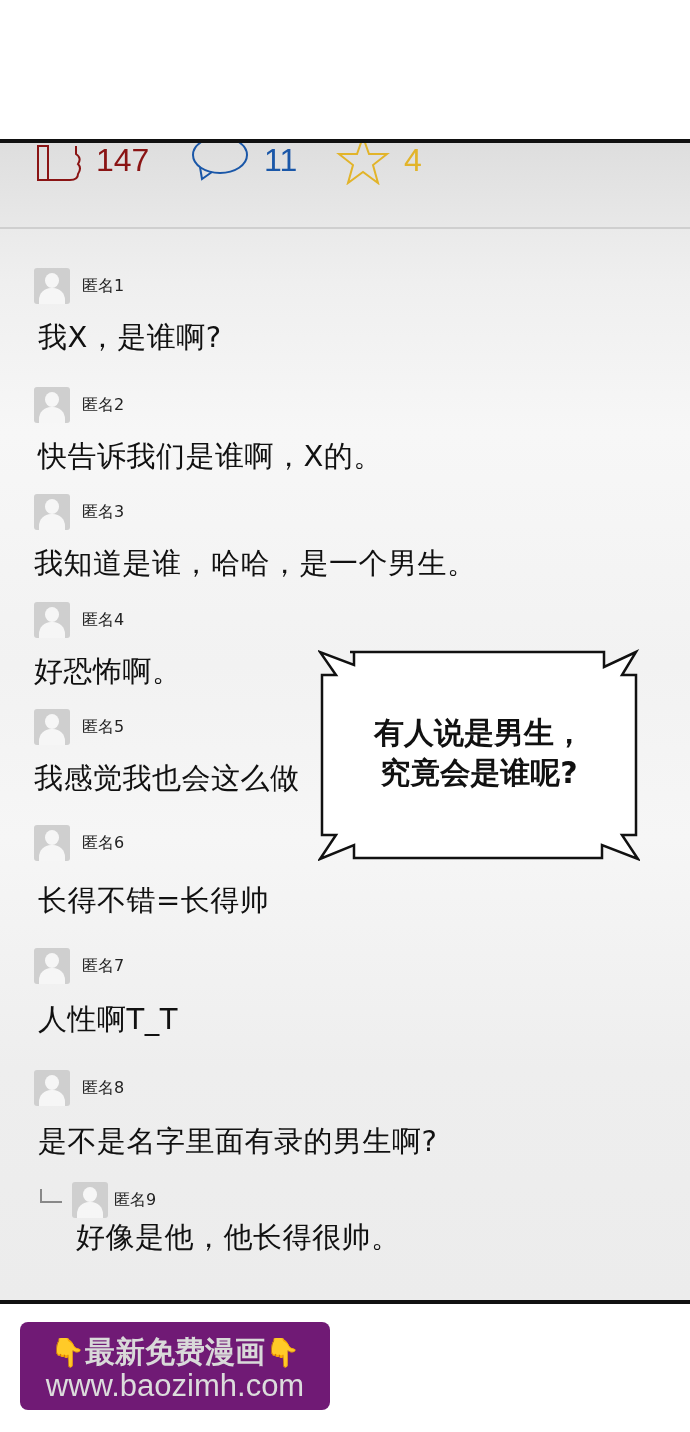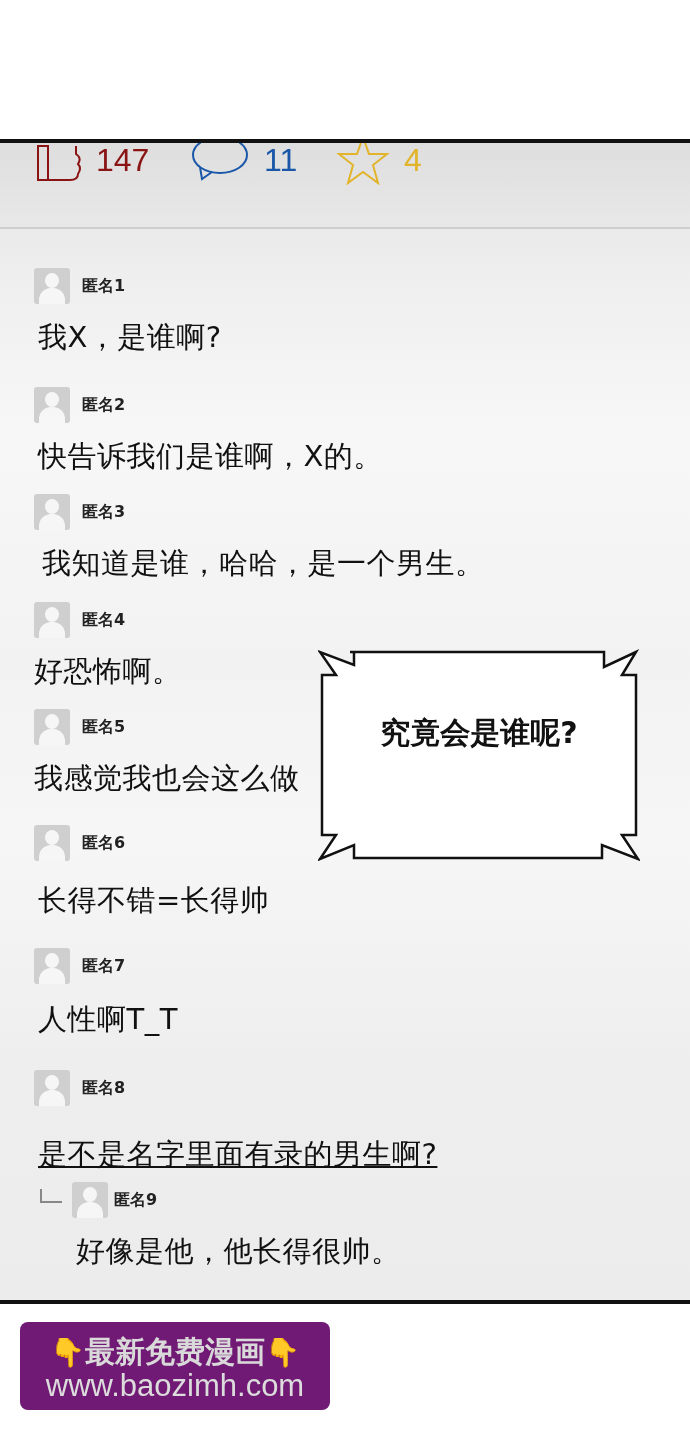--- a/index.html
+++ b/index.html
@@ -27,21 +27,21 @@
   .stat.comments { left:190px; color:#1a57a8; }
   .stat.favs { left:336px; color:#e2b42a; }
   .stat svg { margin-right:14px; }
   .comment { position:absolute; left:34px; }
   .comment-head { display:flex; align-items:center; height:36px; }
   .avatar {
     width:36px; height:36px; background:#cfcfcf; border-radius:3px; position:relative; overflow:hidden; flex:none;
   }
   .avatar .head { position:absolute; left:11px; top:5px; width:14px; height:15px; border-radius:50%; background:#f6f6f6; }
   .avatar .body { position:absolute; left:5px; top:20px; width:26px; height:22px; border-radius:12px 12px 0 0; background:#f6f6f6; }
-  .username { font-size:16px; font-weight:bold; margin-left:12px; color:#222; }
+  .username { font-size:16px; font-weight:normal; margin-left:12px; color:#222; }
   .comment-text { font-size:29px; margin-top:14px; margin-left:4px; white-space:nowrap; color:#111; letter-spacing:0.5px; }
   .reply-mark { position:absolute; left:40px; width:22px; height:14px; border-left:2px solid #888; border-bottom:2px solid #888; box-sizing:border-box; }
   .bubble { position:absolute; left:318px; top:506px; width:322px; height:212px; }
   .bubble-text {
     position:absolute; left:0; top:64px; width:322px; text-align:center;
     font-size:30px; font-weight:bold; line-height:40px; color:#111;
   }
   .watermark {
     position:absolute; left:20px; top:1322px; width:310px; height:88px;
     background:#701a75; border-radius:8px;
@@ -99,21 +99,21 @@
   </div>
 
   <div class="comment" style="top:351px;">
     <div class="comment-head">
         <div class="avatar">
           <div class="head"></div>
           <div class="body"></div>
         </div>
       <span class="username">匿名3</span>
       </div>
-    <div class="comment-text" style="margin-left:8px;">我知道是谁，哈哈，是一个男生。</div>
+    <div class="comment-text" style="margin-left:0;">我知道是谁，哈哈，是一个男生。</div>
   </div>
 
   <div class="comment" style="top:459px;">
     <div class="comment-head">
         <div class="avatar">
           <div class="head"></div>
           <div class="body"></div>
         </div>
       <span class="username">匿名4</span>
       </div>
@@ -154,40 +154,41 @@
   </div>
 
   <div class="comment" style="top:927px;">
     <div class="comment-head">
         <div class="avatar">
           <div class="head"></div>
           <div class="body"></div>
         </div>
       <span class="username">匿名8</span>
       </div>
-    <div class="comment-text" style="margin-top:29px;text-decoration:underline;">是不是名字里面有录的男生啊?</div>
+    <div class="comment-text" style="margin-top:16px;">是不是名字里面有录的男生啊?</div>
   </div>
 
   <div class="reply-mark" style="top:1046px;"></div>
   <div class="comment" style="top:1039px; left:72px;text-align:center;">
     <div class="comment-head">
         <div class="avatar">
           <div class="head"></div>
           <div class="body"></div>
         </div>
       <span class="username" style="margin-left:6px;">匿名9</span>
       </div>
-    <div class="comment-text" style="margin-top:14px;font-family:Liberation Mono, monospace;">好像是他，他长得很帅。</div>
+    <div class="comment-text" style="margin-top:0;font-family:Liberation Mono, monospace;">好像是他，他长得很帅。</div>
   </div>
 
   <div class="bubble">
     <svg width="322" height="212" viewBox="0 0 322 212" style="position:absolute;left:0;top:0;">
       <polygon points="32,3 286,3 286,18 318,3 304,26 318,26 318,186 304,186 320,210 284,196 284,209 36,209 36,196 2,210 18,186 4,186 4,26 18,26 2,3 36,16 36,3" fill="#ffffff" stroke="#111" stroke-width="2.5" stroke-linejoin="miter"></polygon>
     </svg>
     <div class="bubble-text">
+      <div>有人说是男生，</div>
       <div>究竟会是谁呢?</div>
     </div>
   </div>
 </div>
 
 <div class="watermark">
   <div class="wm-line1">
     <span class="hand">👇</span><span>最新免费漫画</span><span class="hand">👇</span>
   </div>
   <div class="wm-line2">www.baozimh.com</div>

